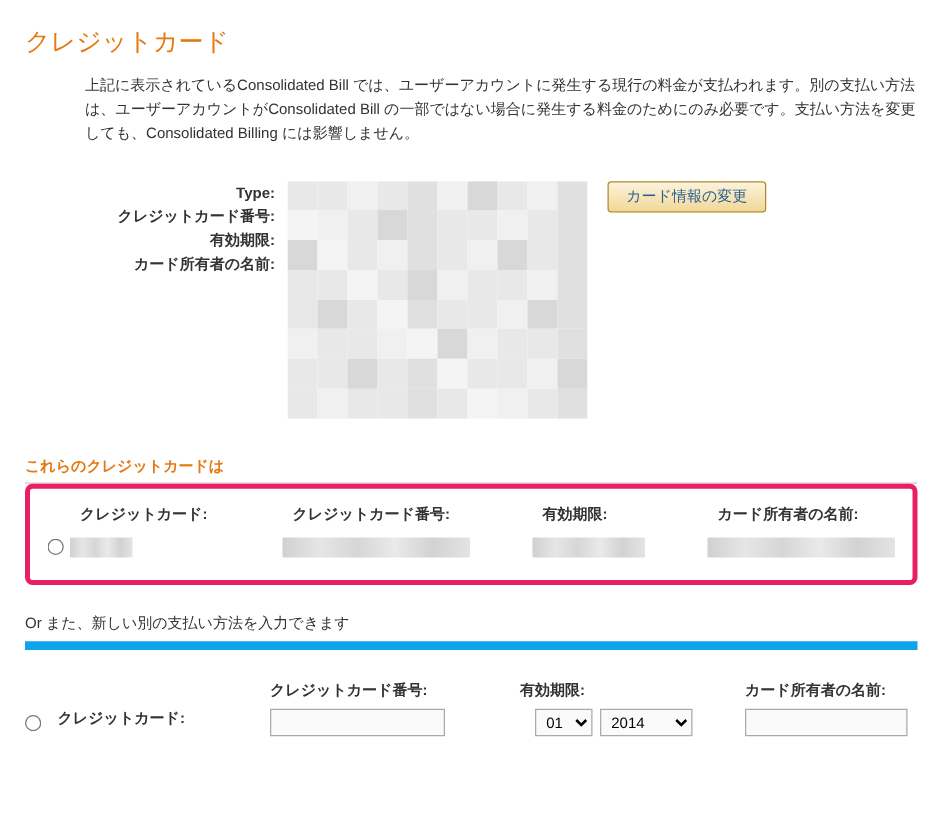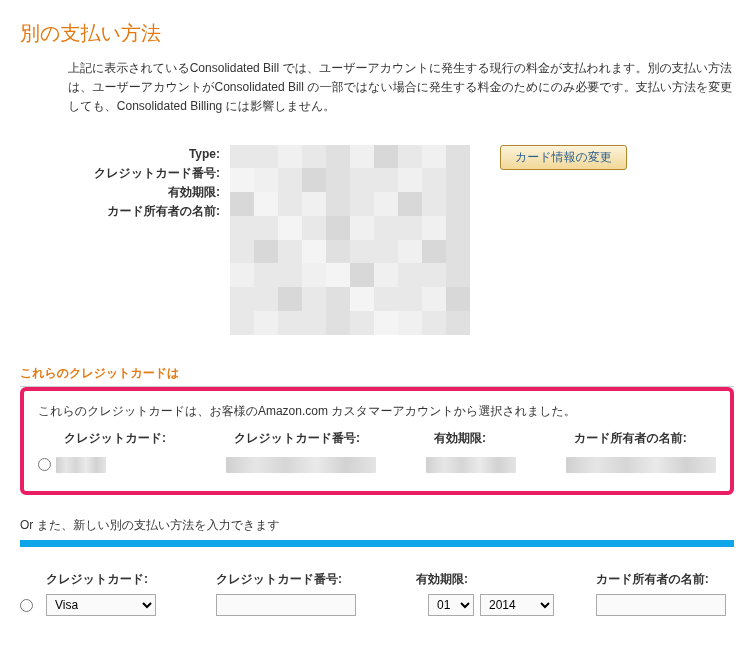--- a/index.html
+++ b/index.html
@@ -51,21 +51,21 @@
     }
     .mosaic span {
       background: #e8e8e8;
     }
     .mosaic span:nth-child(3n) { background: #f0f0f0; }
     .mosaic span:nth-child(5n) { background: #e0e0e0; }
     .mosaic span:nth-child(7n) { background: #d8d8d8; }
     .mosaic span:nth-child(11n) { background: #f4f4f4; }
     .change-btn-holder {
       flex: 1;
-      padding-left: 30px;
+      padding-left: 16px;
     }
     button.change-card {
       background: linear-gradient(#fcf3dc, #f2d897);
       border: 1px solid #b0872b;
       border-radius: 3px;
       color: #2b5f8e;
       font-size: 12px;
       padding: 3px 14px;
       cursor: pointer;
       font-family: inherit;
@@ -144,21 +144,21 @@
     input[type=text] { height: 22px; }
     input.num-input { width: 140px; }
     input.name-input { width: 130px; }
     select.card-sel { width: 110px; }
     select.mm { width: 46px; margin-left: 12px; }
     select.yy { width: 74px; }
   </style>
 </head>
 <body>
 
-<h2 class="page-title">別の支払い方法</h2>
+<h2 class="page-title">クレジットカード</h2>
 
 <p class="intro">上記に表示されているConsolidated Bill では、ユーザーアカウントに発生する現行の料金が支払われます。別の支払い方法は、ユーザーアカウントがConsolidated Bill の一部ではない場合に発生する料金のためにのみ必要です。支払い方法を変更しても、Consolidated Billing には影響しません。</p>
 
 <div class="current-block">
   <div class="field-labels">
     <div>Type:</div>
     <div>クレジットカード番号:</div>
     <div>有効期限:</div>
     <div>カード所有者の名前:</div>
   </div>
@@ -247,21 +247,20 @@
       </div>
   </div>
   <div class="change-btn-holder">
     <button class="change-card">カード情報の変更</button>
   </div>
 </div>
 
 <div class="section-head">これらのクレジットカードは</div>
 
 <div class="highlight-box">
-  <p class="note">これらのクレジットカードは、お客様のAmazon.com カスタマーアカウントから選択されました。</p>
   <div class="card-row head">
     <div class="radio-col"></div>
     <div class="col card">クレジットカード:</div>
     <div class="col num">クレジットカード番号:</div>
     <div class="col exp">有効期限:</div>
     <div class="col name">カード所有者の名前:</div>
   </div>
   <div class="card-row">
     <div class="radio-col">
         <input type="radio" name="pm" style="">
@@ -282,25 +281,20 @@
 </div>
 
 <div class="orline">Or また、新しい別の支払い方法を入力できます</div>
 
 <div class="new-row">
   <div class="radio-col">
       <input type="radio" name="pm" style="">
     </div>
   <div class="new-col card">
     <label>クレジットカード:</label>
-    <div class="ctrl-line">
-      <select class="card-sel">
-        <option>Visa</option>
-      </select>
-    </div>
   </div>
   <div class="new-col num">
     <label>クレジットカード番号:</label>
     <div class="ctrl-line">
       <input type="text" class="num-input" style="">
     </div>
   </div>
   <div class="new-col exp">
     <label>有効期限:</label>
     <div class="ctrl-line">

